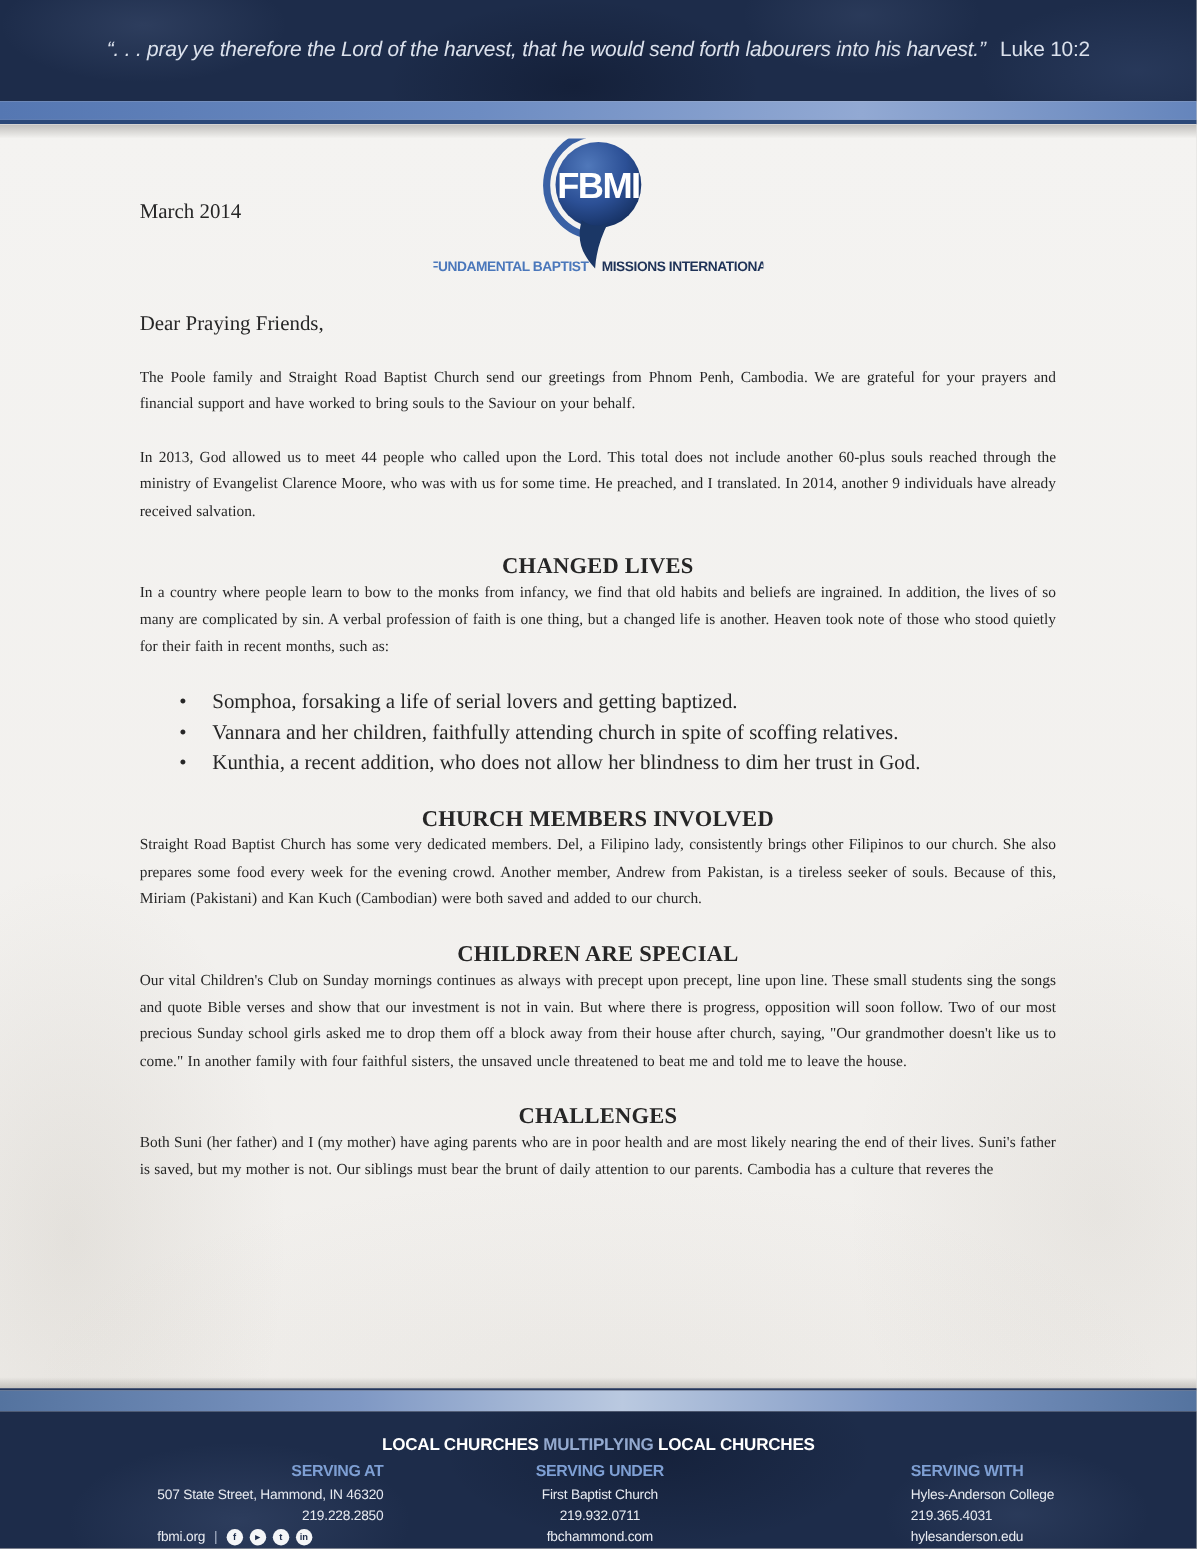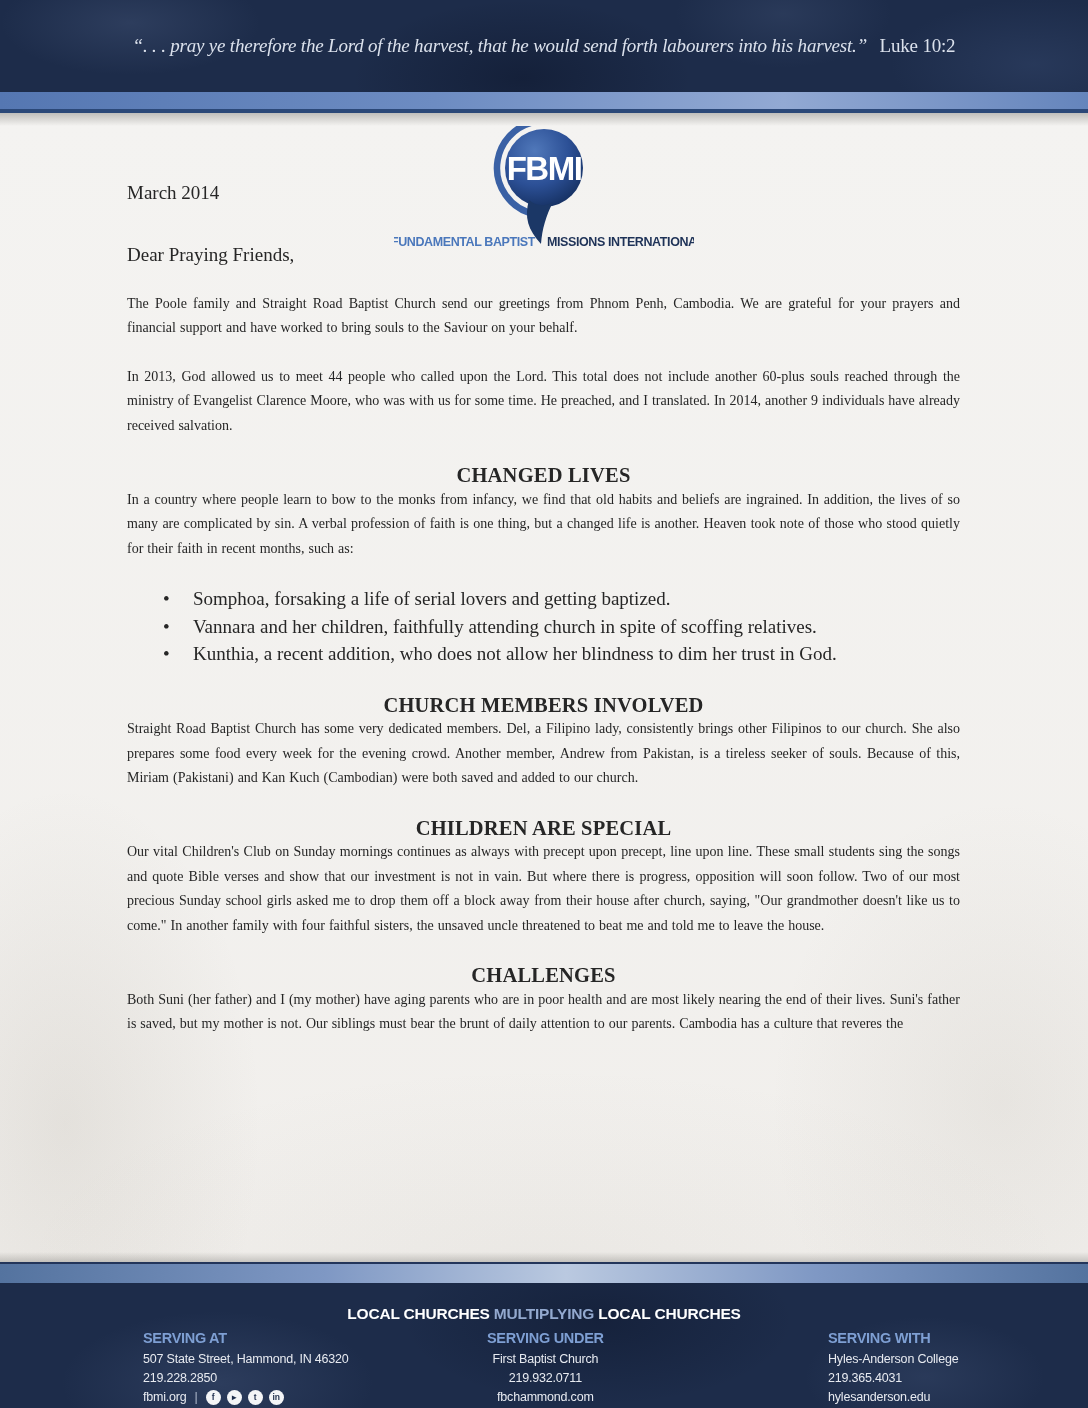--- a/index.html
+++ b/index.html
@@ -13,21 +13,21 @@
     position:absolute;top:0;left:0;width:1088px;height:92px;
     background-color:#1d2c4a;
     background-image:
       radial-gradient(ellipse 200px 80px at 12% 25%, rgba(110,130,170,0.20), transparent 65%),
       radial-gradient(ellipse 260px 120px at 48% 85%, rgba(10,18,38,0.45), transparent 65%),
       radial-gradient(ellipse 180px 90px at 72% 15%, rgba(110,130,170,0.16), transparent 60%),
       radial-gradient(ellipse 220px 100px at 95% 70%, rgba(60,80,120,0.35), transparent 65%);
     display:flex;align-items:center;justify-content:center;
   }
   .quote{
-    margin:0;font-family:Liberation Serif, serif;
+    margin:0;font-family:Liberation Sans, sans-serif;
     font-size:19px;color:#dbe1ec;letter-spacing:-0.2px;
   }
   .quote .q-text{font-style:italic;}
   .quote .q-ref{font-style:normal;margin-left:8px;}
   
   .stripe-top{
     position:absolute;top:92px;left:0;width:1088px;height:17px;
     background:linear-gradient(90deg,#5577b2 0%,#6d8cc2 40%,#92a9d3 72%,#6585bc 100%);
     border-bottom:4px solid #2b4878;
   }
@@ -49,21 +49,21 @@
   }
   .letter::before{
     content:"";position:absolute;top:0;left:0;width:100%;height:13px;
     background:linear-gradient(rgba(105,103,98,0.38),rgba(105,103,98,0));
   }
   .letter::after{
     content:"";position:absolute;bottom:0;left:0;width:100%;height:10px;
     background:linear-gradient(rgba(105,103,98,0),rgba(105,103,98,0.30));
   }
   .date{margin:67px 0 0;font-size:19px;line-height:25px;}
-  .greeting{margin:38px 0 0;font-size:19px;line-height:24.5px;}
+  .greeting{margin:78px 0 0;font-size:19px;line-height:24.5px;}
   .p{
     margin:24px 0 0;font-size:14px;line-height:24.5px;
     text-align:justify;word-spacing:0.5px;
   }
   .sec-h{
     margin:25px 0 0;font-size:20.5px;line-height:24.5px;font-weight:bold;
     text-align:center;letter-spacing:0.2px;
   }
   .sec-h + .p{margin-top:0;}
   ul.bullets{margin:24px 0 0;padding:0;list-style:none;}
@@ -84,21 +84,21 @@
       radial-gradient(ellipse 300px 130px at 55% 30%, rgba(10,18,38,0.40), transparent 65%),
       radial-gradient(ellipse 200px 100px at 85% 75%, rgba(100,120,160,0.18), transparent 60%);
     font-family:"Liberation Sans",sans-serif;color:#e7eaf0;
   }
   .f-title{
     margin:22px 0 0;text-align:center;font-weight:bold;font-size:15.5px;
     letter-spacing:-0.2px;color:#ffffff;
   }
   .f-title .hl{color:#93a9cf;}
   .f-col{position:absolute;top:47px;}
-  .f-col-1{left:143px;}
+  .f-col-1{left:143px;text-align:right;}
   .f-col-2{left:487px;text-align:center;}
   .f-col-3{left:828px;}
   .f-col h3{
     margin:0 0 4px;font-size:14.5px;font-weight:bold;color:#7e9fd3;
     letter-spacing:-0.3px;
   }
   .f-col p{margin:0;font-size:12.5px;line-height:19px;letter-spacing:-0.2px;color:#e7eaf0;}
   .social-row{display:flex;align-items:center;gap:6px;height:19px;}
   .sep{color:#aeb8cc;margin:0 2px;}
   .sicon{

